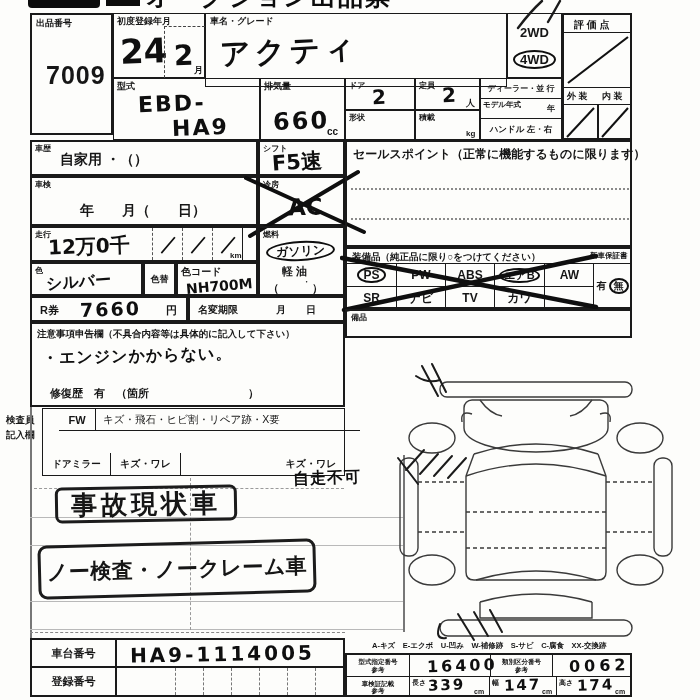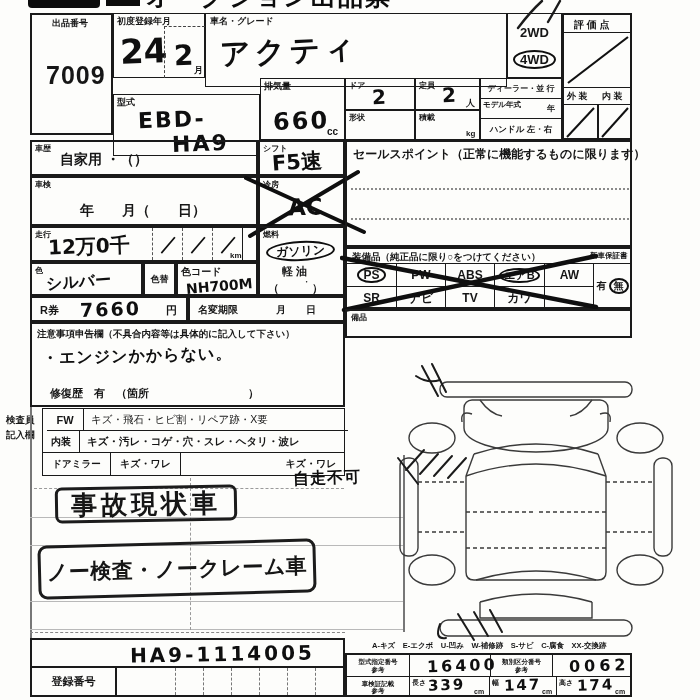--- a/index.html
+++ b/index.html
@@ -24,21 +24,21 @@
 
 <div class="sheet">
 
   <div class="abs" style="left:28px;top:0;width:430px;height:12px;overflow:hidden">
     <div class="abs" style="left:0;top:-14px;width:72px;height:22px;background:#0c0c0c;border-radius:4px"></div>
     <div class="abs" style="left:78px;top:-12px;width:34px;height:18px;background:#0c0c0c"></div>
     <span class="big" style="left:118px;top:-16px;font-size:25px;font-weight:900;letter-spacing:2px;color:#0c0c0c">オークション出品票</span>
   </div>
 
   <div class="b" style="left:30px;top:13px;width:83px;height:122px;border-width:2.5px">
-    <span class="lbl" style="left:20px;top:4px">出品番号</span>
+    <span class="lbl" style="left:4px;top:4px">出品番号</span>
     <span class="big" style="left:14px;top:48px;font-size:25px;font-weight:600;letter-spacing:1px">7009</span>
   </div>
 
   <div class="b1" style="left:113px;top:13px;width:92px;height:65px">
     <span class="lbl" style="left:3px;top:3px">初度登録年月</span>
     <span class="hand" style="left:6px;top:20px;font-size:34px">24</span>
     <div class="abs" style="left:50px;top:12px;width:41px;height:52px;border-left:1.5px dashed #444;border-top:1.5px dashed #444"></div>
     <span class="hand" style="left:60px;top:28px;font-size:28px">2</span>
     <span class="lbl" style="left:80px;top:52px">月</span>
   </div>
@@ -65,21 +65,21 @@
     <div class="abs" style="left:0;top:89px;width:100%;height:35px;border-top:1.5px solid #1a1a1a">
       <div class="abs" style="left:33px;top:0;width:1.5px;height:35px;background:#1a1a1a"></div>
     </div>
     <svg class="overlay" style="left:0;top:0" width="70" height="127" viewBox="0 0 70 127">
       <line x1="4" y1="68" x2="64" y2="22" stroke="#111" stroke-width="2.2"></line>
       <line x1="3" y1="122" x2="30" y2="93" stroke="#111" stroke-width="2"></line>
       <line x1="38" y1="122" x2="64" y2="93" stroke="#111" stroke-width="2"></line>
     </svg>
   </div>
 
-  <div class="b1" style="left:113px;top:94px;width:147px;height:62px">
+  <div class="b1" style="left:113px;top:78px;width:147px;height:62px">
     <span class="lbl" style="left:3px;top:3px">型式</span>
     <span class="hand" style="left:24px;top:14px;font-size:22px;letter-spacing:2px">EBD-</span>
     <span class="hand" style="left:58px;top:38px;font-size:22px;letter-spacing:2px">HA9</span>
   </div>
 
   <div class="b1" style="left:260px;top:78px;width:85px;height:62px">
     <span class="lbl" style="left:3px;top:3px">排気量</span>
     <span class="hand" style="left:12px;top:30px;font-size:24px;letter-spacing:2px">660</span>
     <span class="lbl" style="left:66px;top:48px;font-size:10px">cc</span>
   </div>
@@ -242,31 +242,25 @@
     <line x1="256" y1="4" x2="4" y2="58" stroke="#0f0f0f" stroke-width="4.5" stroke-linecap="round"></line>
   </svg>
 
   <div class="b" style="left:345px;top:309px;width:287px;height:29px;border-width:2.5px">
     <span class="lbl" style="left:4px;top:3px;font-size:8px">備品</span>
   </div>
 
   <span class="lbl" style="left:6px;top:415px;font-size:9.5px">検査員</span>
   <span class="lbl" style="left:6px;top:430px;font-size:9.5px">記入欄</span>
   <div class="b1" style="left:42px;top:408px;width:303px;height:68px">
-    <div class="abs" style="left:4px;top:0;width:100%;height:22px;border-bottom:1.5px solid #1a1a1a">
+    <div class="abs" style="left:16px;top:0;width:100%;height:22px;border-bottom:1.5px solid #1a1a1a">
       <div class="abs cell-c" style="left:0;top:0;width:37px;height:100%;border-right:1.5px solid #1a1a1a">
           <span style="font-size:11px;font-weight:bold">FW</span>
         </div>
       <span class="big" style="left:44px;top:5px;font-size:10.5px;font-weight:normal">キズ・飛石・ヒビ割・リペア跡・X要</span>
-    </div>
-    <div class="abs" style="left:0;top:22px;width:100%;height:22px;border-bottom:1.5px solid #1a1a1a">
-      <div class="abs cell-c" style="left:0;top:0;width:37px;height:100%;border-right:1.5px solid #1a1a1a">
-          <span style="font-size:10px;font-weight:bold">内装</span>
-        </div>
-      <span class="big" style="left:44px;top:5px;font-size:10.5px;font-weight:bold">キズ・汚レ・コゲ・穴・スレ・ヘタリ・波レ</span>
     </div>
     <div class="abs" style="left:0;top:44px;width:100%;height:22px">
       <div class="abs cell-c" style="left:0;top:0;width:68px;height:100%;border-right:1.5px solid #1a1a1a">
           <span style="font-size:9.5px;font-weight:bold">ドアミラー</span>
         </div>
       <div class="abs cell-c" style="left:68px;top:0;width:70px;height:100%;border-right:1.5px solid #1a1a1a">
           <span style="font-size:10px;font-weight:bold">キズ・ワレ</span>
         </div>
       <div class="abs cell-c" style="left:233px;top:0;width:70px;height:100%">
           <span style="font-size:10px;font-weight:bold">キズ・ワレ</span>
@@ -355,20 +349,23 @@
   </svg>
 
   <svg class="overlay" style="left:500px;top:0" width="80" height="30" viewBox="0 0 80 30">
     <path d="M18 28 Q30 12 42 1" stroke="#1b1b1b" stroke-width="2.4" fill="none" stroke-linecap="round"></path>
     <path d="M48 22 Q55 10 60 1" stroke="#1b1b1b" stroke-width="2.4" fill="none" stroke-linecap="round"></path>
   </svg>
 
   <div class="abs" style="left:30px;top:632px;width:315px;border-top:1.5px dashed #888"></div>
 
   <div class="b" style="left:30px;top:638px;width:315px;height:30px;border-width:2.5px">
+    <div class="abs cell-c" style="left:0;top:0;width:85px;height:100%;border-right:2px solid #1a1a1a">
+      <span style="font-size:11px;font-weight:bold">車台番号</span>
+    </div>
     <span class="hand" style="left:98px;top:4px;font-size:20px;letter-spacing:3px;transform:rotate(-1deg)">HA9-1114005</span>
   </div>
   <div class="b" style="left:30px;top:668px;width:315px;height:29px;border-width:2.5px;border-top-width:0">
     <div class="abs cell-c" style="left:0;top:0;width:85px;height:100%;border-right:2px solid #1a1a1a">
       <span style="font-size:11px;font-weight:bold">登録番号</span>
     </div>
     <div class="abs" style="left:143px;top:0;height:100%;border-left:1.5px dashed #777"></div>
     <div class="abs" style="left:171px;top:0;height:100%;border-left:1.5px dashed #777"></div>
     <div class="abs" style="left:199px;top:0;height:100%;border-left:1.5px dashed #777"></div>
     <div class="abs" style="left:227px;top:0;height:100%;border-left:1.5px dashed #777"></div>

